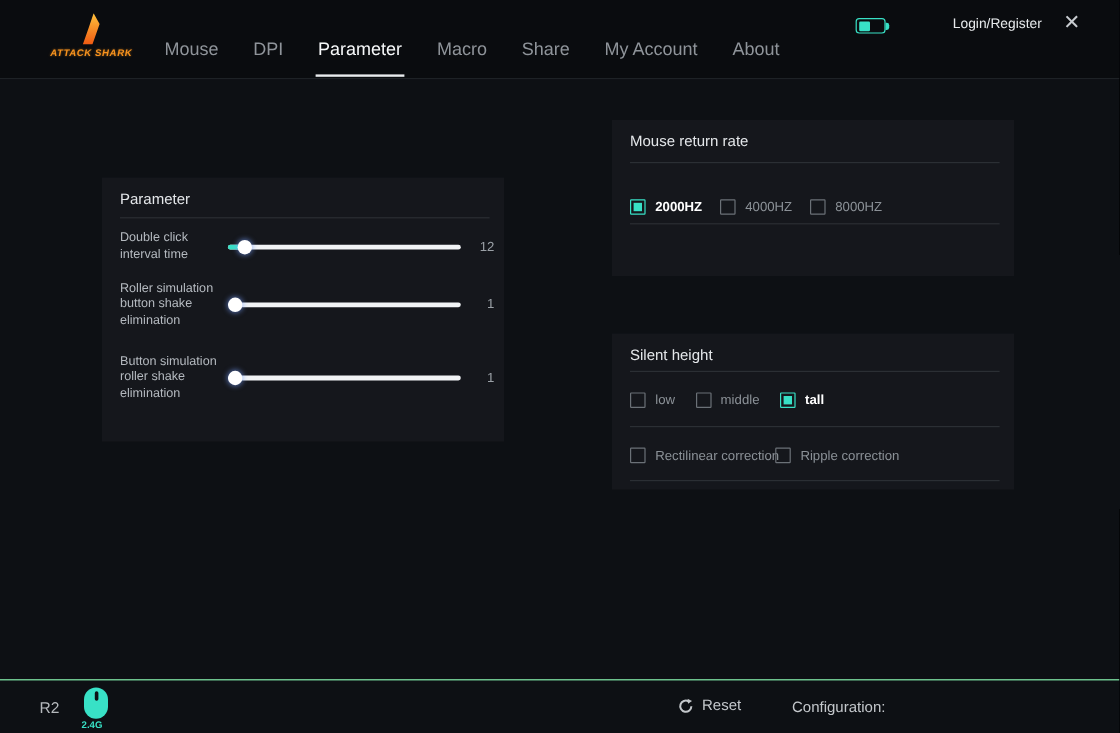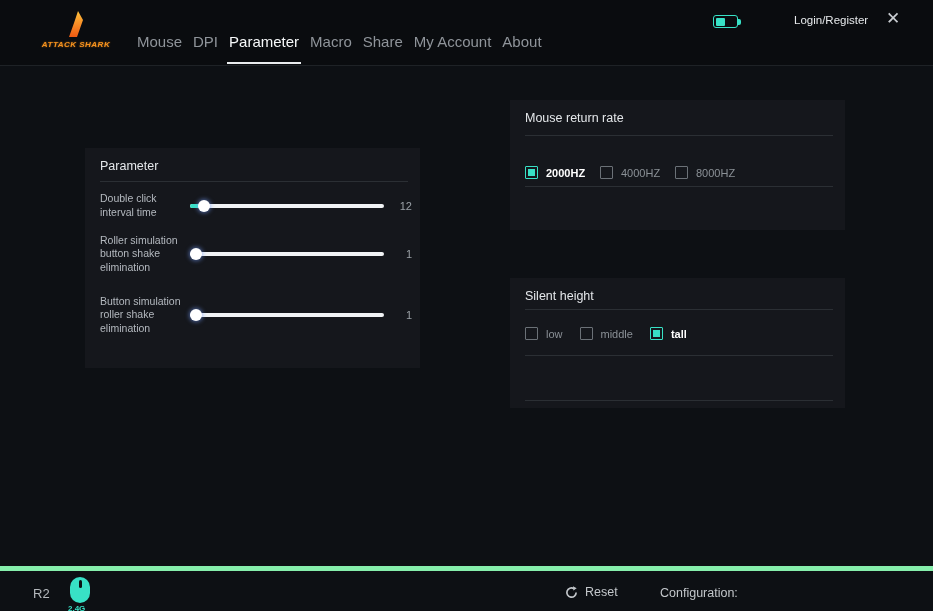--- a/index.html
+++ b/index.html
@@ -11,21 +11,21 @@
   }
 
   
   .header {
     position:absolute; top:0; left:0; right:0; height:66px;
     background:#0a0c0f; border-bottom:1px solid #1e2226;
   }
   .logo { position:absolute; left:36px; top:11px; width:80px; height:38px; display:flex; align-items:center; gap:3px;flex-direction:column; }
   .logo-fin { width:16px; height:26px; }
   .logo-text { color:#f6921e; font-size:8px; font-weight:bold; font-style:italic; letter-spacing:.5px; text-shadow:0 0 2px rgba(246,146,30,.6); }
-  .nav { position:absolute; left:137px; top:33px; display:flex; gap:11px; }
+  .nav { position:absolute; left:137px; top:33px; display:flex; gap:29px; }
   .nav-item {
     position:relative; font-size:15px; color:#8f949a; padding-bottom:15px; cursor:pointer; white-space:nowrap;
   }
   .nav-item.active { color:#f7f9fa; }
   .nav-item.active::after {
     content:""; position:absolute; left:-2px; right:-2px; bottom:1px; height:2px; background:#e9ecee;
   }
   .battery { position:absolute; left:713px; top:15px; width:30px; height:13px; }
   .battery .shell { position:absolute; left:0; top:0; width:25px; height:13px; border:1.5px solid #38e1c6; border-radius:3px; }
   .battery .nub { position:absolute; left:25px; top:3.5px; width:3px; height:6px; background:#38e1c6; border-radius:0 2px 2px 0; }
@@ -78,21 +78,21 @@
   .wm-treme {
     position:absolute; left:44px; top:6px; font-size:31px; font-weight:bold; letter-spacing:1px;
     color:rgba(12,30,60,.25); -webkit-text-stroke:2px #2e78d8; font-family:"DejaVu Sans", sans-serif;
   }
   .wm-hw {
     position:absolute; left:50px; top:40px; background:rgba(158,164,170,.62); color:#23272c;
     font-size:13px; font-weight:bold; letter-spacing:2.5px; padding:0 4px; line-height:17px;
   }
 
   
-  .footer { position:absolute; left:0; right:0; bottom:0; height:45px; border-top:5px solid #86efac; background:#0d1014; }
+  .footer { position:absolute; left:0; right:0; bottom:0; height:45px; border-top:1px solid #86efac; background:#0d1014; }
   .dev-name { position:absolute; left:33px; top:15px; font-size:13px; color:#b5b9bd; }
   .mouse-dev { position:absolute; left:68px; top:6px; width:24px; height:38px; cursor:pointer; text-align:left; }
   .mouse-body { position:relative; width:20px; height:26px; margin:0 auto; background:#38e1c6; border-radius:10px 10px 10px 10px; }
   .mouse-wheel { position:absolute; left:8.5px; top:3px; width:3px; height:8px; background:#0d1014; border-radius:2px; }
   .mouse-conn { font-size:8px; font-weight:bold; color:#38e1c6; margin-top:1px; }
   .reset-btn { position:absolute; left:565px; top:14px; display:flex; align-items:center; gap:7px; cursor:pointer; }
   .reset-btn svg { width:13px; height:13px; }
   .reset-label { font-size:12.5px; color:#c3c7cb; }
   .config-label { position:absolute; left:660px; top:15px; font-size:12.5px; color:#c3c7cb; }
   .config-field {
@@ -200,20 +200,30 @@
       <div class="cbitem">
         <span class="cb"></span>
         <span class="cblabel">middle</span>
       </div>
       <div class="cbitem checked">
         <span class="cb"></span>
         <span class="cblabel">tall</span>
       </div>
     </div>
     <div class="pdivider" style="top:77px;"></div>
+    <div class="cbrow" id="corr-row">
+      <div class="cbitem">
+        <span class="cb"></span>
+        <span class="cblabel">Rectilinear correction</span>
+      </div>
+      <div class="cbitem">
+        <span class="cb"></span>
+        <span class="cblabel">Ripple correction</span>
+      </div>
+    </div>
     <div class="pdivider" style="top:122px;"></div>
   </div>
 
 
   <div class="footer">
     <div class="dev-name">R2</div>
     <div class="mouse-dev">
       <div class="mouse-body">
         <div class="mouse-wheel"></div>
       </div>

